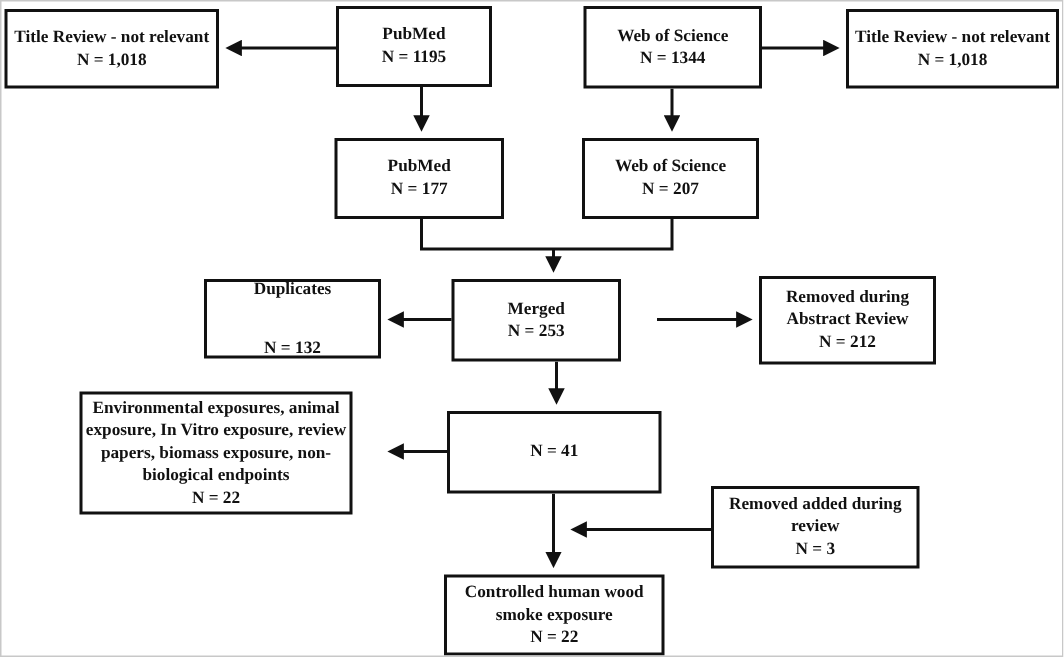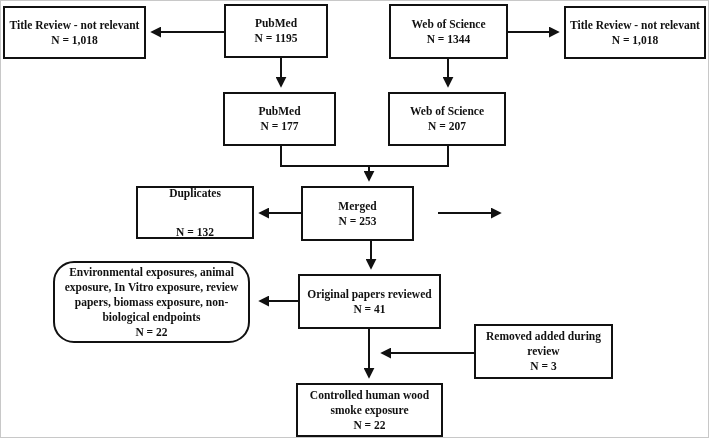--- a/index.html
+++ b/index.html
@@ -32,21 +32,21 @@
   
   #n-title-review-left   {left:2px;   top:5px;   width:143px; height:53px;}
   #n-pubmed-initial      {left:223px; top:3px;   width:104px; height:54px;}
   #n-wos-initial         {left:388px; top:3px;   width:119px; height:55px;}
   #n-title-review-right  {left:563px; top:5px;   width:142px; height:53px;}
   #n-pubmed-screened     {left:222px; top:91px;  width:113px; height:54px;}
   #n-wos-screened        {left:387px; top:91px;  width:118px; height:54px;}
   #n-duplicates          {left:135px; top:185px; width:118px; height:53px;gap:24px;}
   #n-merged              {left:300px; top:185px; width:113px; height:55px;}
   #n-removed-abstract    {left:505px; top:183px; width:118px; height:59px;}
-  #n-excluded-reasons    {left:52px;  top:260px; width:197px; height:82px;border-radius:21px;}
+  #n-excluded-reasons    {left:52px;  top:260px; width:182px; height:82px;}
   #n-original-reviewed   {left:297px; top:273px; width:143px; height:55px;}
   #n-papers-added        {left:473px; top:323px; width:139px; height:55px;}
   #n-controlled-exposure {left:295px; top:382px; width:147px; height:54px;font-family:Liberation Serif, serif;}
 </style>
 </head>
 <body>
 
 <div class="canvas">
 
   <svg class="arrows" width="709" height="438" viewBox="0 0 709 438" xmlns="http://www.w3.org/2000/svg">
@@ -115,31 +115,35 @@
   <div class="node" id="n-duplicates">
     <div class="ln">Duplicates</div>
     <div class="ln">N = 132</div>
   </div>
 
   <div class="node" id="n-merged">
     <div class="ln">Merged</div>
     <div class="ln">N = 253</div>
   </div>
 
+  <div class="node" id="n-removed-abstract">
+    <div class="ln">Removed during</div>
+    <div class="ln">Abstract Review</div>
+    <div class="ln">N = 212</div>
+  </div>
 
   <div class="node" id="n-excluded-reasons">
     <div class="ln">Environmental exposures, animal</div>
     <div class="ln">exposure, In Vitro exposure, review</div>
     <div class="ln">papers, biomass exposure, non-</div>
     <div class="ln">biological endpoints</div>
     <div class="ln">N = 22</div>
   </div>
 
   <div class="node" id="n-original-reviewed">
-    <div class="ln">Original papers reviewed</div>
     <div class="ln">N = 41</div>
   </div>
 
   <div class="node" id="n-papers-added">
     <div class="ln">Removed added during</div>
     <div class="ln">review</div>
     <div class="ln">N = 3</div>
   </div>
 
   <div class="node" id="n-controlled-exposure">

